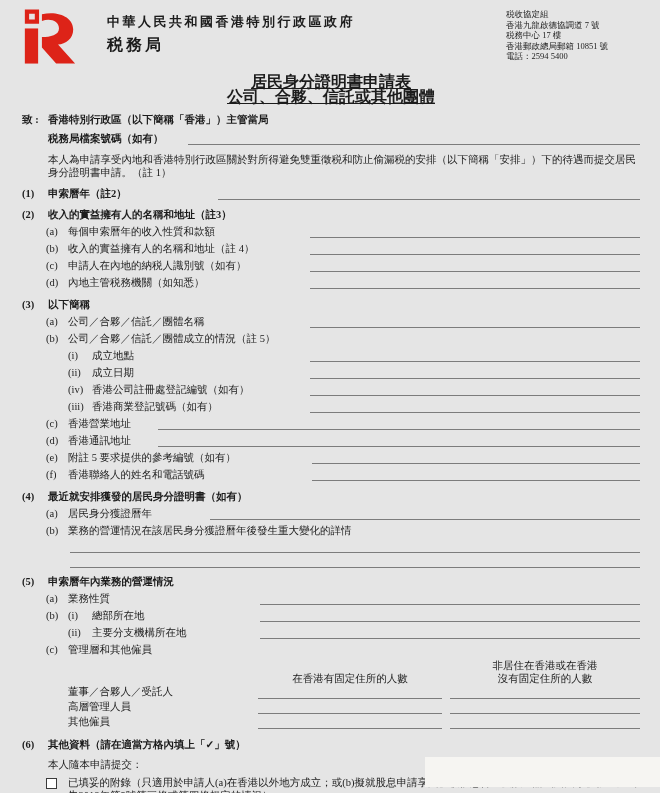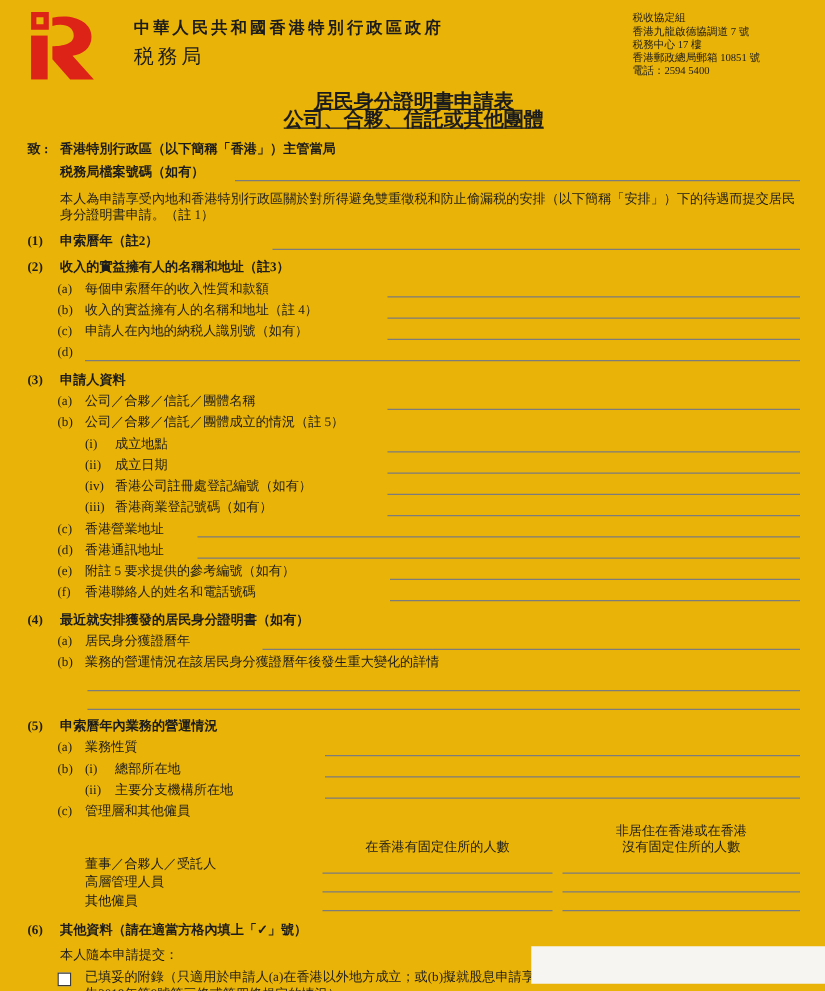--- a/index.html
+++ b/index.html
@@ -1,28 +1,28 @@
 <!DOCTYPE html>
 <html><head>
 <meta charset="utf-8">
 <style>
   html,body { margin:0; padding:0; background:#ffffff; }
   .page {
     position:relative; width:660px; height:793px; box-sizing:border-box;
-    background:#eab308; color:#1c1c1c;
+    background:#e5e5e5; color:#1c1c1c;
     font-family:"Liberation Serif","DejaVu Serif",serif;
     font-size:10.5px; overflow:hidden;
     padding:8px 20px 0 22px;
   }
   
   .hdr { display:flex; align-items:flex-start; }
   .logo { width:55px; height:58px; flex:0 0 auto; }
   .hdr-text { margin-left:30px; padding-top:5px; }
   .gov-line { font-size:13px; font-weight:bold; letter-spacing:2.5px; }
-  .dept-name { font-size:16px; font-weight:normal; letter-spacing:3px; margin-top:4px; }
+  .dept-name { font-size:16px; font-weight:bold; letter-spacing:3px; margin-top:4px; }
   .addr { margin-left:auto; width:134px; font-size:8.5px; line-height:10.6px; padding-top:1px; }
   .addr div { white-space:nowrap; }
   
   .title-block { text-align:center; font-weight:bold; font-size:16px; line-height:15px; margin-top:8px;text-decoration:underline; }
   
   .row { display:flex; margin-top:3px; }
   .row > span, .row > div { line-height:14px; }
   .num { width:26px; font-weight:bold; flex:0 0 auto; }
   .sec-title { font-weight:bold; }
   .pl-sub { padding-left:24px; }
@@ -120,26 +120,27 @@
     <span class="w-s2">收入的實益擁有人的名稱和地址（註 4）</span>
     <span class="u"></span>
   </div>
   <div class="row pl-sub">
     <span class="tag">(c)</span>
     <span class="w-s2">申請人在內地的納税人識別號（如有）</span>
     <span class="u"></span>
   </div>
   <div class="row pl-sub">
     <span class="tag">(d)</span>
+    <span class="w-s2">內地主管税務機關（如知悉）</span>
     <span class="u"></span>
   </div>
 
   <div class="row mt8">
     <span class="num">(3)</span>
-    <span class="sec-title">申請人資料</span>
+    <span class="sec-title">以下簡稱</span>
   </div>
   <div class="row pl-sub">
     <span class="tag">(a)</span>
     <span class="w-s2">公司／合夥／信託／團體名稱</span>
     <span class="u"></span>
   </div>
   <div class="row pl-sub">
     <span class="tag">(b)</span>
     <span>公司／合夥／信託／團體成立的情況（註 5）</span>
   </div>

